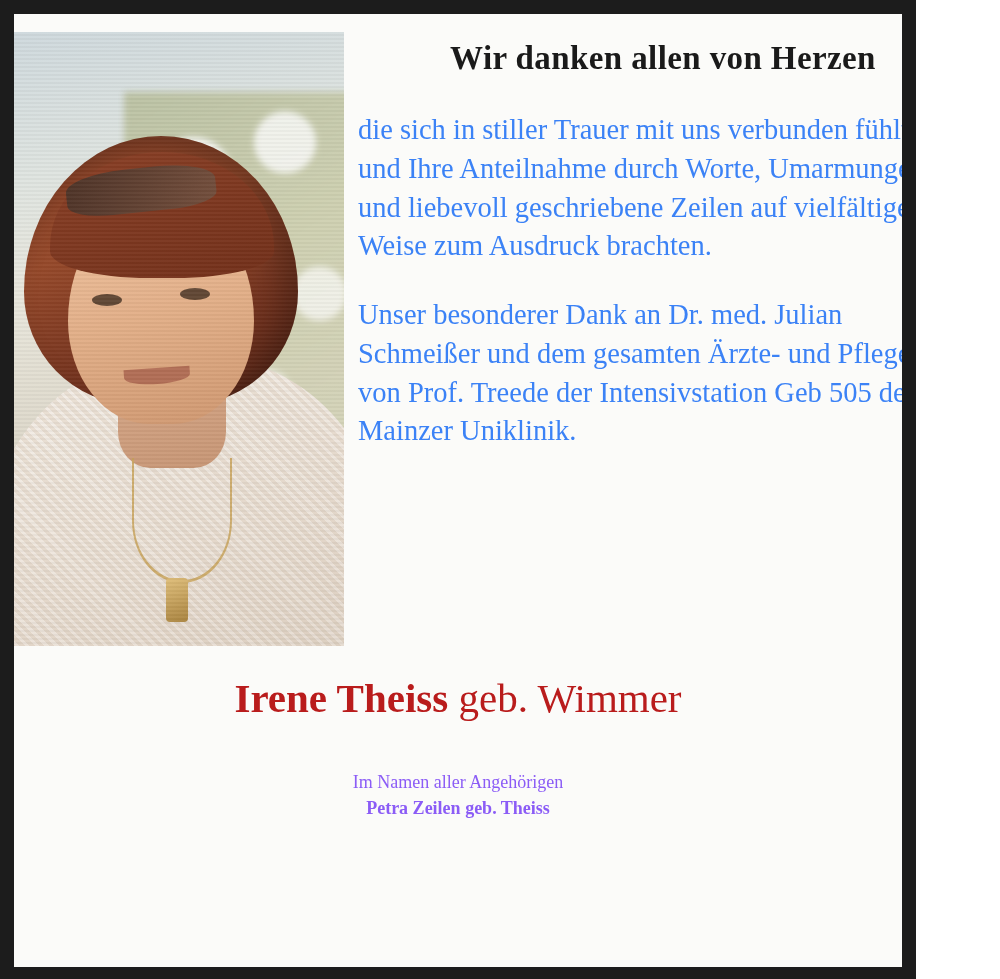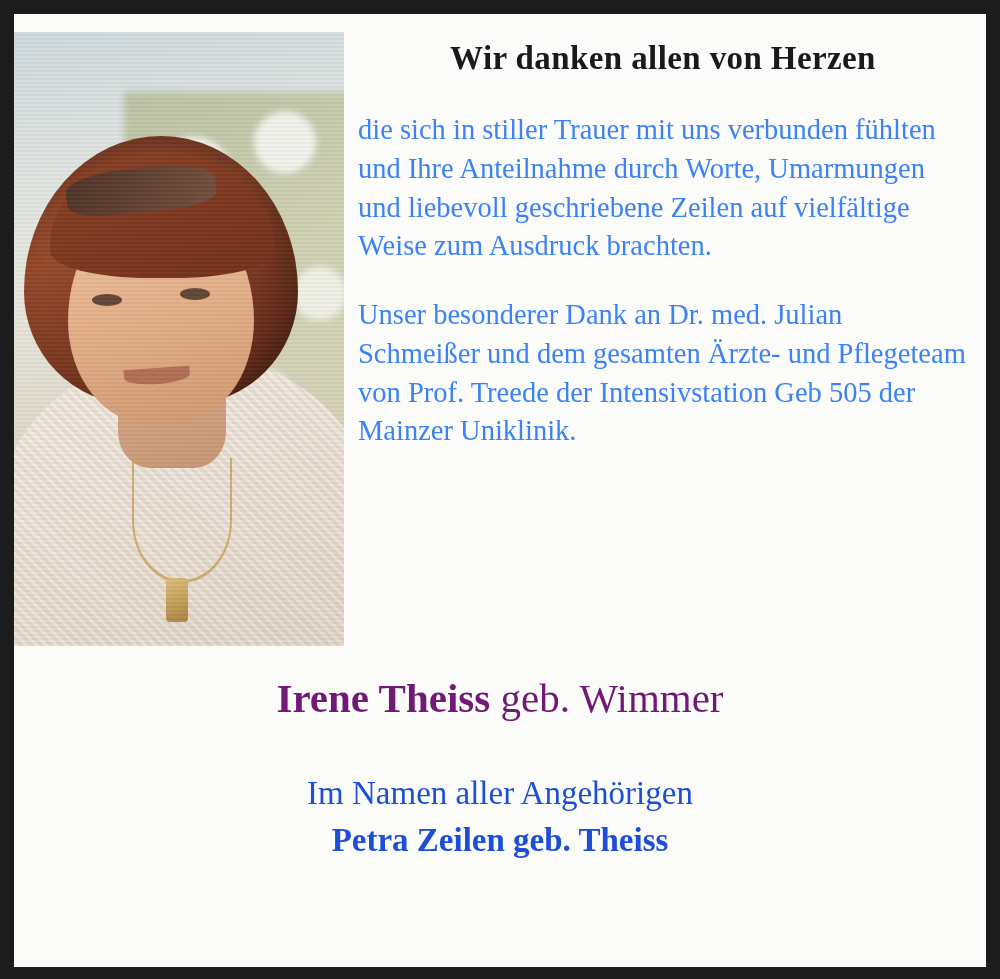--- a/index.html
+++ b/index.html
@@ -10,21 +10,21 @@
   body {
     width: 1000px;
     height: 979px;
     font-family: "Liberation Serif", serif;
     color: #1a1a1a;
     overflow: hidden;
   }
 
   #notice {
     position: relative;
-    width: 1000px;
+    width: 916px;
     height: 979px;
     background: #1c1c1c;
     box-sizing: border-box;
     padding: 14px 14px 12px 14px;
   }
 
   .inner {
     position: relative;
     width: 100%;
     height: 100%;
@@ -204,32 +204,32 @@
   .lower {
     position: absolute;
     left: 0;
     right: 0;
     top: 660px;
     text-align: center;
   }
   .name-line {
     font-size: 41px;
     margin: 0 0 48px 0;
-    color: #701a75;
+    color: #b91c1c;
   }
   .name-line .given {
     font-weight: bold;
   }
   .name-line .born {
     font-weight: normal;
   }
   .family {
-    font-size: 33px;
+    font-size: 18px;
     line-height: 1.42;
-    color: #1d4ed8;
+    color: #8b5cf6;
   }
   .family .row { display: block; }
   .family .row.bold-part .b { font-weight: bold; }
   .family .row .normal { font-weight: bold; }
 </style>
 </head>
 <body>
 
 <div id="notice">
   <div class="inner">

